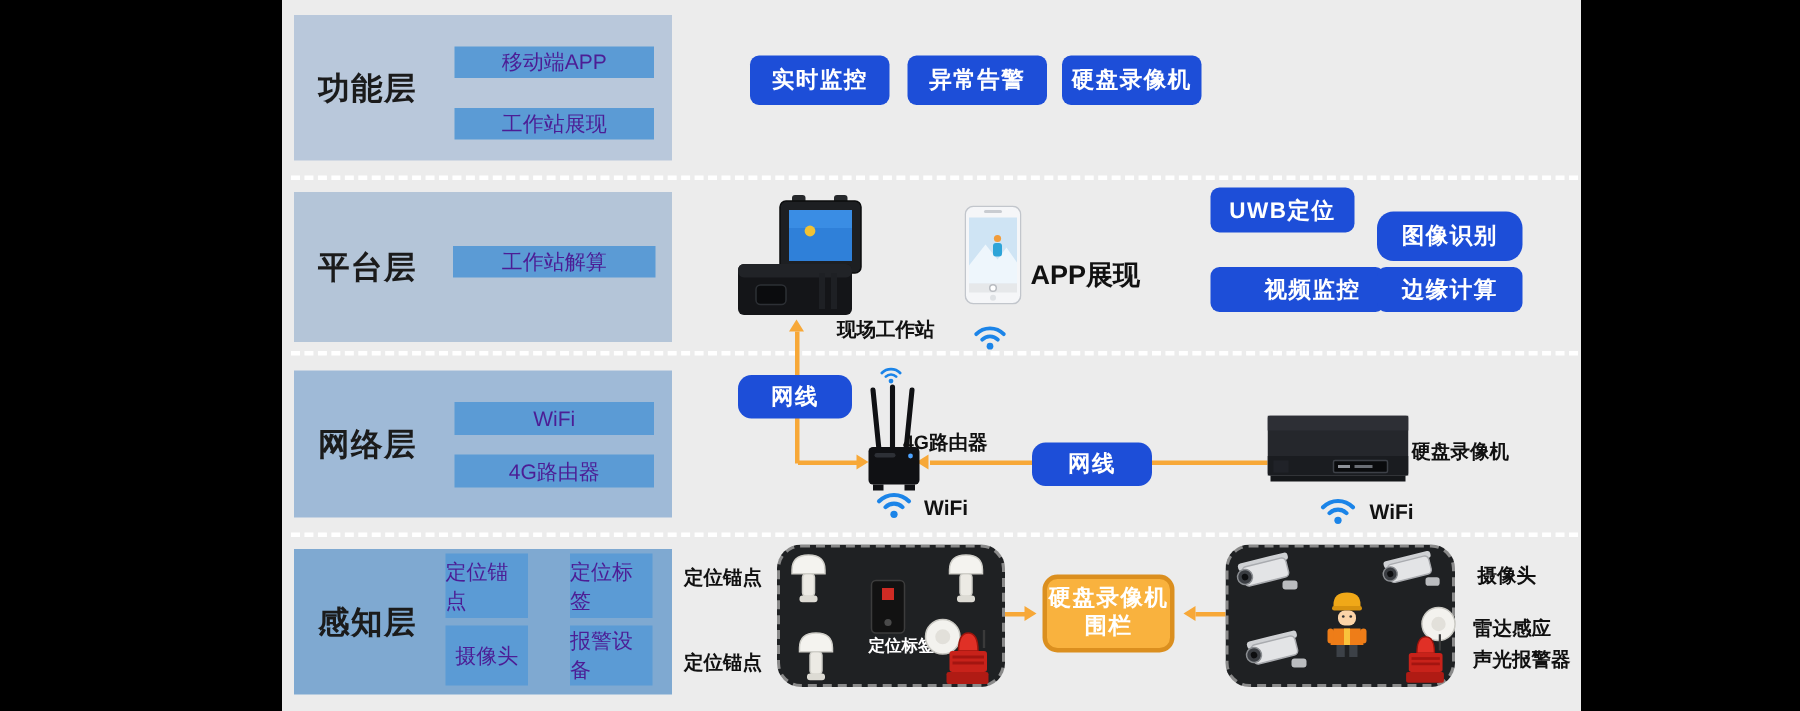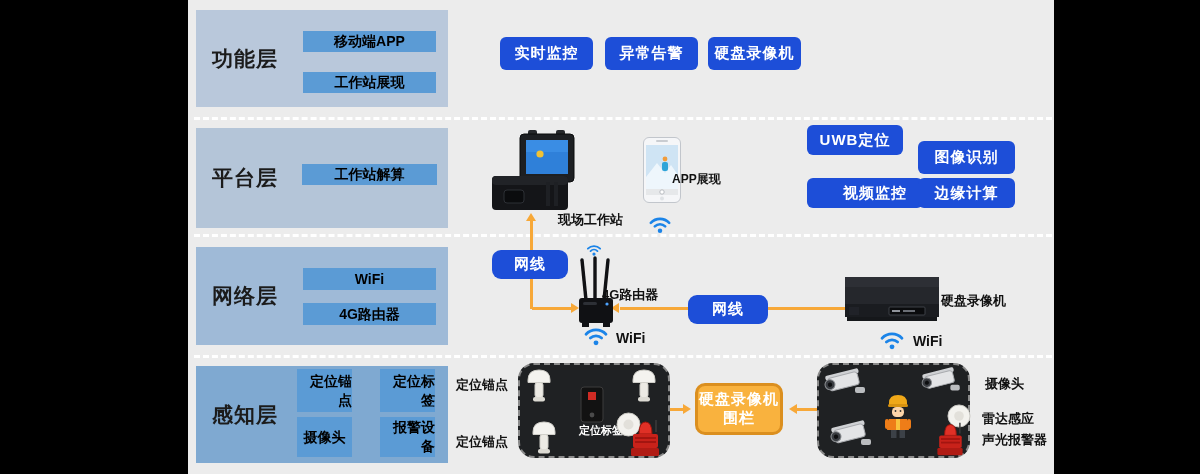--- a/index.html
+++ b/index.html
@@ -3,22 +3,22 @@
 <meta charset="utf-8">
 <style>
   html,body{margin:0;padding:0;background:#000;}
   .root{position:relative;width:1200px;height:474px;background:#000;overflow:hidden;
         font-family:"Liberation Sans",sans-serif;}
   .content-bg{position:absolute;left:188px;top:0;width:866px;height:474px;background:#ececec;}
   .dash-sep{position:absolute;left:194px;width:858px;height:0;border-top:3px dashed #ffffff;}
   .layer-box{position:absolute;left:196px;width:252px;display:flex;align-items:center;
              padding-left:16px;box-sizing:border-box;}
   .layer-title{font-size:21px;font-weight:bold;color:#1b1b1b;letter-spacing:1px;}
-  .chip{position:absolute;background:#5b9bd5;color:#000000;font-weight:bold;
-        display:flex;align-items:center;justify-content:center;text-align:right;
+  .chip{position:absolute;background:#5b9bd5;color:#4c1d95;font-weight:normal;
+        display:flex;align-items:center;justify-content:center;text-align:left;
         font-size:14px;line-height:1.35;}
   .btn-slate{position:absolute;background:#1d4ed8;color:#fff;font-weight:bold;
              display:flex;align-items:center;justify-content:center;border-radius:6px;
              font-size:15px;letter-spacing:1px;}
   .btn-cable{border-radius:9px;}
   .lbl{position:absolute;color:#111;font-weight:bold;font-size:13px;white-space:nowrap;}
   .oline{position:absolute;background:#f7a838;}
   .arr{position:absolute;width:0;height:0;}
   .arr-up{border-left:5px solid transparent;border-right:5px solid transparent;border-bottom:8px solid #f7a838;}
   .arr-right{border-top:5px solid transparent;border-bottom:5px solid transparent;border-left:8px solid #f7a838;}
@@ -92,30 +92,30 @@
     <rect x="0.5" y="0.5" width="37" height="65" rx="5.5" fill="#f5f6f8" stroke="#c2c6cc"></rect>
     <rect x="13" y="3" width="12" height="2" rx="1" fill="#c9ccd1"></rect>
     <rect x="3" y="8" width="32" height="44" fill="#cfe4f4"></rect>
     <path d="M3 40 L14 26 L22 36 L28 28 L35 38 L35 52 L3 52 Z" fill="#eef6fc"></path>
     <rect x="19" y="25" width="6" height="9" rx="2" fill="#2da4d8"></rect>
     <circle cx="22" cy="22" r="2.4" fill="#f19c3b"></circle>
     <rect x="3" y="52" width="32" height="6" fill="#e6e8ea"></rect>
     <circle cx="19" cy="55" r="2.2" fill="#ffffff" stroke="#b9bcc1"></circle>
     <circle cx="19" cy="61.5" r="2" fill="#dfe2e5"></circle>
   </svg>
-  <div class="lbl" style="left:672px;top:171px;font-size:12px;">APP展现</div>
+  <div class="lbl" style="left:687px;top:171px;font-size:18px;">APP展现</div>
 
   <svg class="dev" style="left:648px;top:214px;" width="24" height="20" viewBox="0 0 30 24">
     <path d="M3.5 10.5 A16 16 0 0 1 26.5 10.5" fill="none" stroke="#1b84e8" stroke-width="3.2" stroke-linecap="round"></path>
     <path d="M8.5 15 A9.2 9.2 0 0 1 21.5 15" fill="none" stroke="#1b84e8" stroke-width="3.2" stroke-linecap="round"></path>
     <circle cx="15" cy="20.5" r="2.8" fill="#1b84e8"></circle>
   </svg>
 
   <div class="btn-slate" style="left:807px;top:125px;width:96px;height:30px;">UWB定位</div>
-  <div class="btn-slate" style="left:918px;top:141px;width:97px;height:33px;">图像识别</div>
+  <div class="btn-slate" style="left:918px;top:141px;width:97px;height:33px;border-radius:11px;">图像识别</div>
   <div class="btn-slate" style="left:807px;top:178px;width:96px;height:30px;padding-left:20px;">视频监控</div>
   <div class="btn-slate" style="left:918px;top:178px;width:97px;height:30px;">边缘计算</div>
 
   <div class="chip" style="left:303px;top:268px;width:133px;height:22px;">WiFi</div>
   <div class="chip" style="left:303px;top:303px;width:133px;height:22px;">4G路由器</div>
 
   <div class="btn-slate btn-cable" style="left:492px;top:250px;width:76px;height:29px;">网线</div>
   <div class="btn-slate btn-cable" style="left:688px;top:295px;width:80px;height:29px;">网线</div>
 
   <svg class="dev" style="left:586px;top:243px;" width="16" height="13" viewBox="0 0 30 24">

